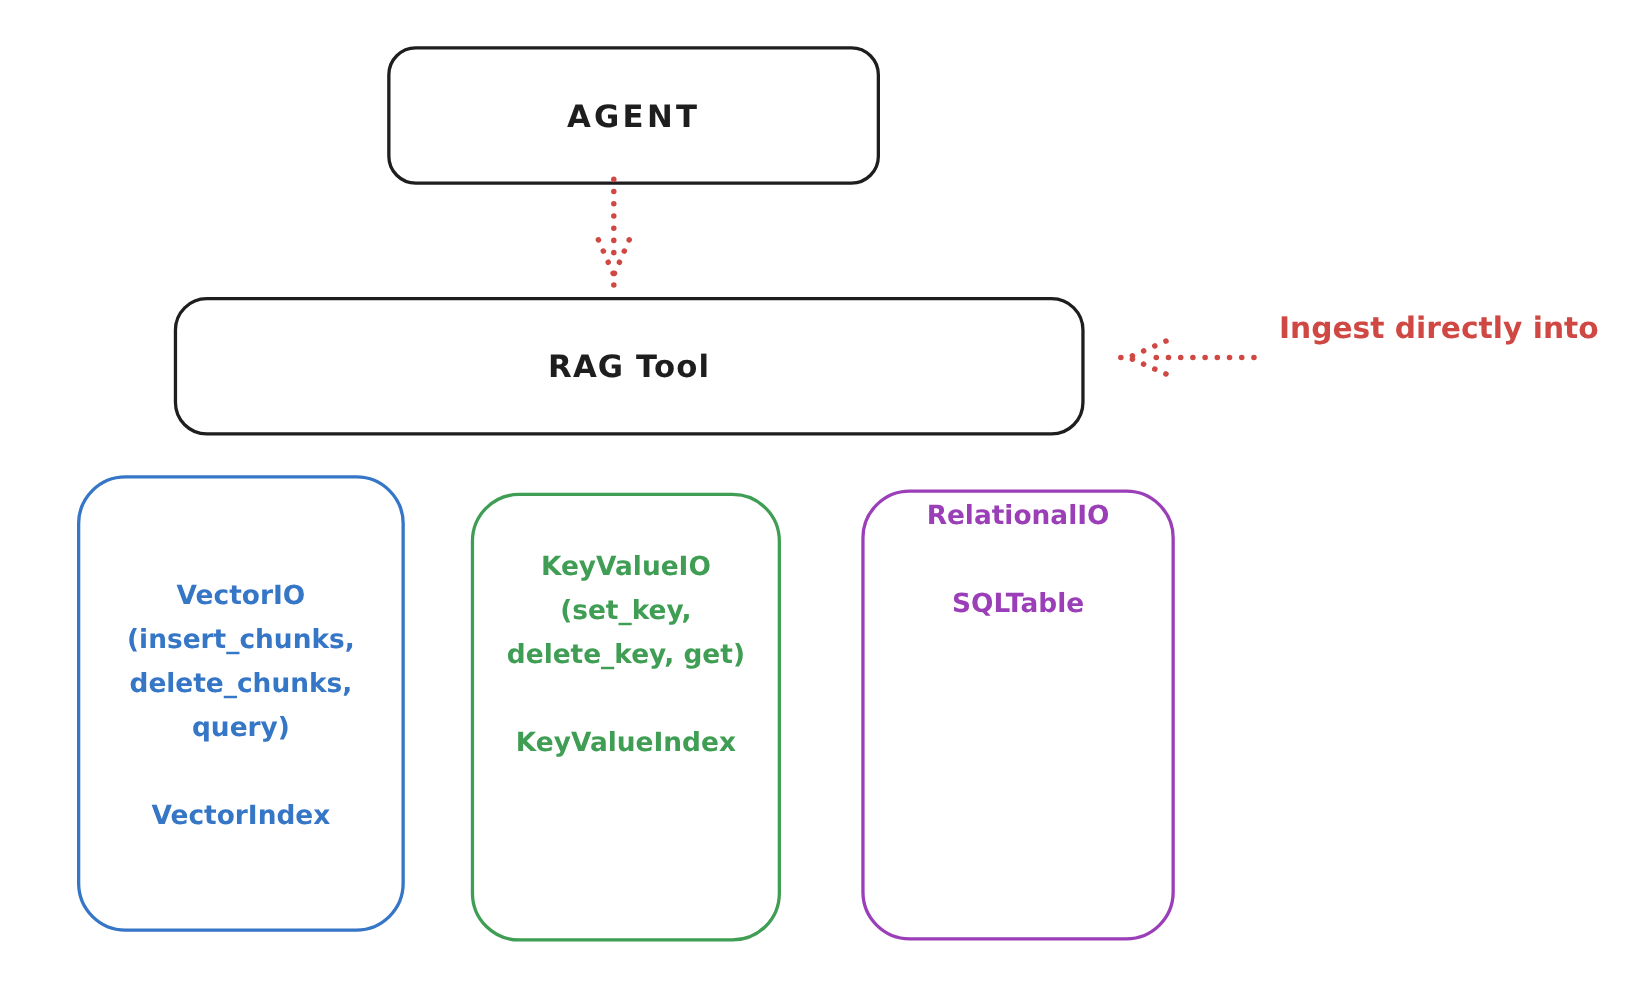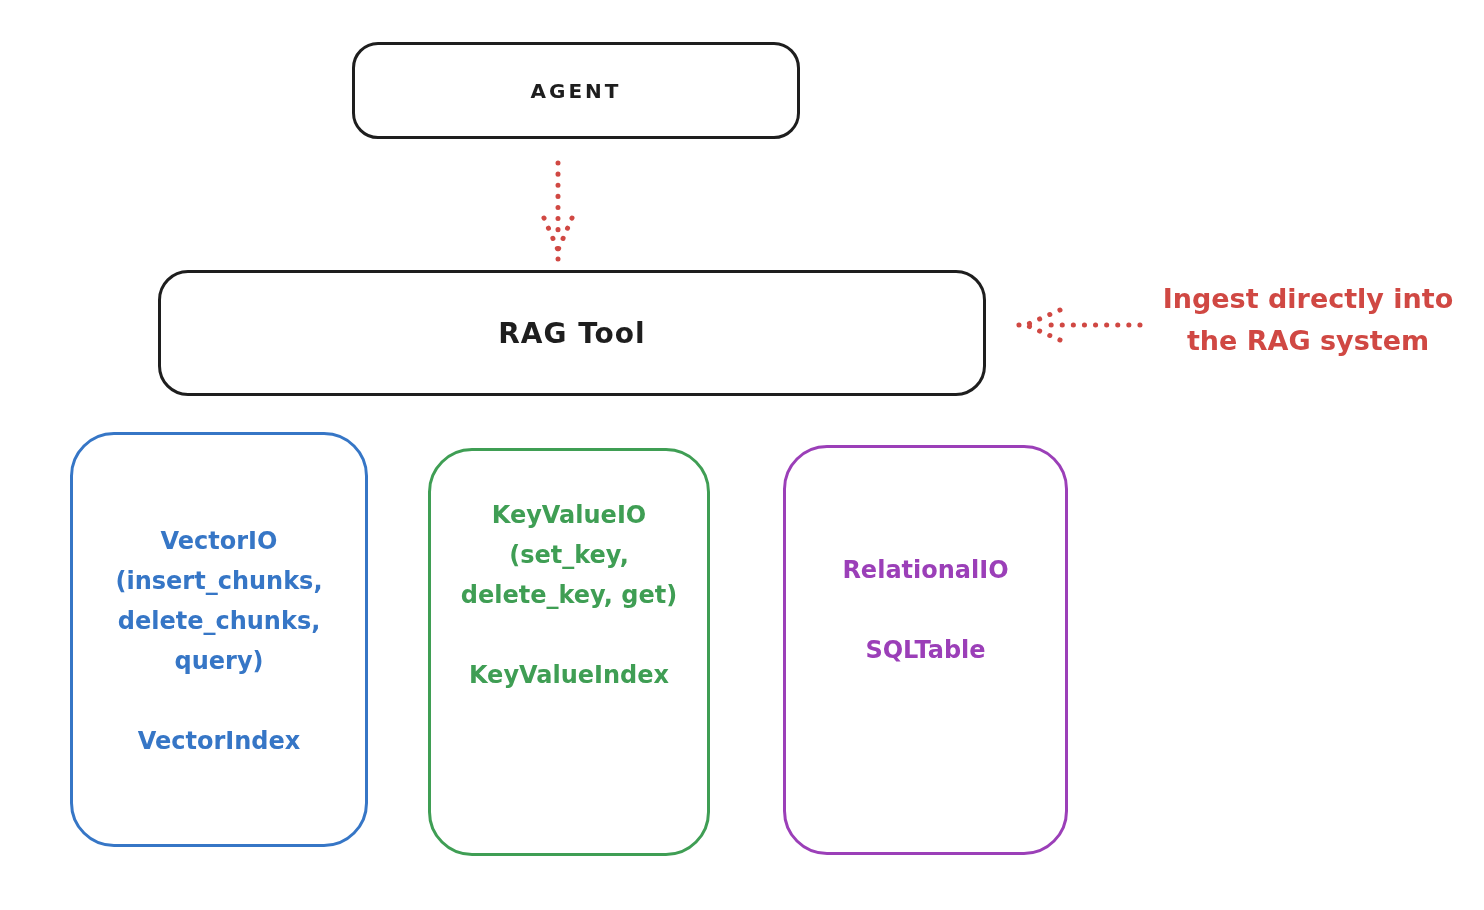--- a/index.html
+++ b/index.html
@@ -19,25 +19,25 @@
     position: absolute;
     box-sizing: border-box;
     background: #ffffff;
     display: flex;
     align-items: center;
     justify-content: center;
     text-align: center;
   }
   .node-agent {
     left: 352px; top: 42px;
-    width: 448px; height: 97px;
+    width: 448px; height: 126px;
     border: 3.5px solid #1e1e1e;
     border-radius: 26px;
     color: #1e1e1e;
-    font-size: 20px;
+    font-size: 28px;
     font-weight: bold;
     letter-spacing: 3px;
   }
   .node-rag {
     left: 158px; top: 270px;
     width: 828px; height: 126px;
     border: 3.5px solid #1e1e1e;
     border-radius: 30px;
     color: #1e1e1e;
     font-size: 28px;
@@ -71,21 +71,20 @@
     border-radius: 44px;
     color: #3f9e54;
     padding-top: 44px;
   }
   .store-relational {
     left: 783px; top: 445px;
     width: 285px; height: 410px;
     border: 3.5px solid #9b3fb8;
     border-radius: 44px;
     color: #9b3fb8;
-    padding-top: 102px;
   }
   .store-line { display: block; }
   .store-footer { display: block; margin-top: 40px; }
   .arrow {
     position: absolute;
   }
   .arrow-down {
     left: 536px; top: 160px;
     width: 44px; height: 104px;
   }
@@ -131,21 +130,20 @@
     <g stroke="#d04843" stroke-width="5" stroke-linecap="round" fill="none" stroke-dasharray="0.1 11">
       <path d="M126 23 L34 23"></path>
       <path d="M46 8 L12 23"></path>
       <path d="M46 38 L12 23"></path>
       <path d="M5 23 L4 23"></path>
     </g>
   </svg>
 
   <div class="annotation">
     <span class="annotation-line">Ingest directly into</span>
-    <span class="annotation-line">the RAG system</span>
   </div>
 
   <div class="store-box store-vector">
     <span class="store-line">VectorIO</span>
     <span class="store-line">(insert_chunks,</span>
     <span class="store-line">delete_chunks,</span>
     <span class="store-line">query)</span>
     <span class="store-footer">VectorIndex</span>
   </div>
 

